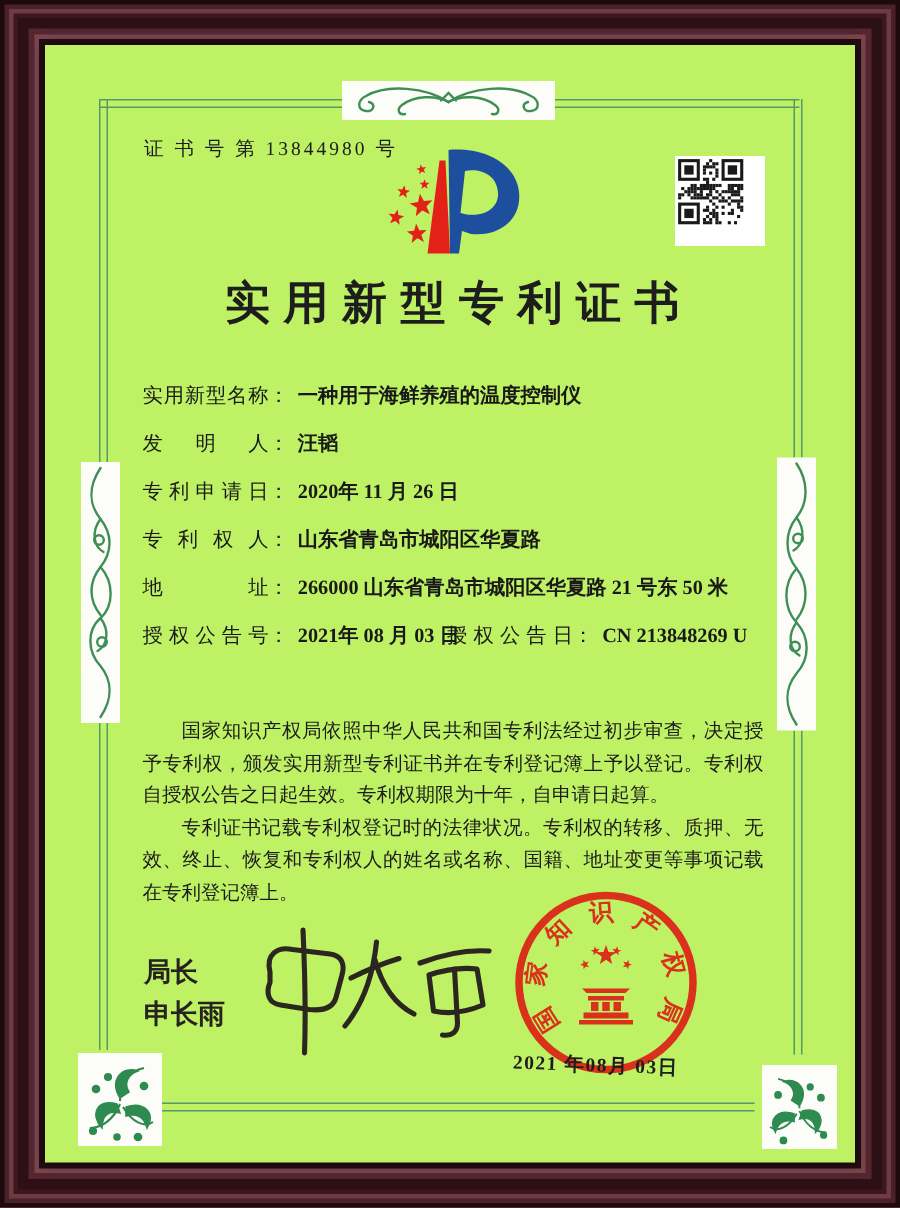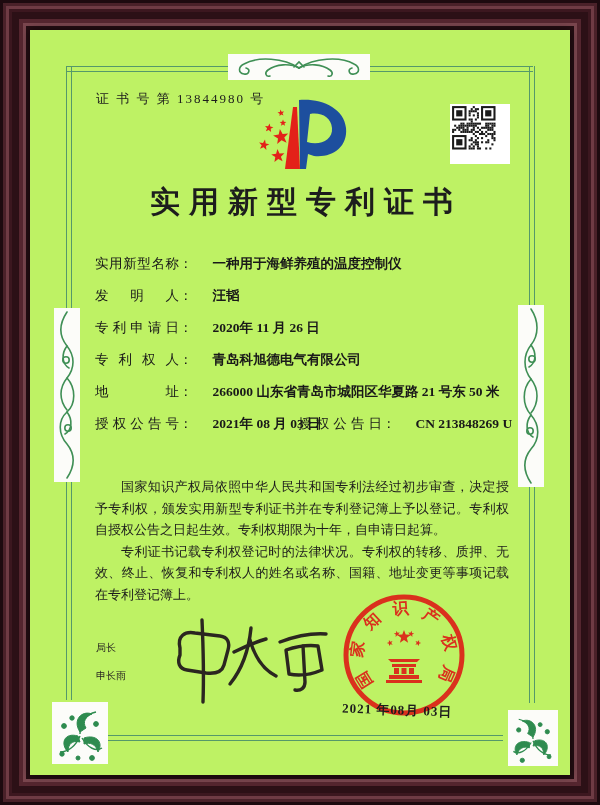--- a/index.html
+++ b/index.html
@@ -25,27 +25,27 @@
   
   .certno{position:absolute;left:66px;top:60px;font-size:13px;letter-spacing:2px;color:#1c1c1c;}
   .logo{position:absolute;left:206px;top:62px;}
   .qr{position:absolute;left:420px;top:74px;}
   .title{position:absolute;left:0;top:152px;width:100%;text-align:center;
          font-size:30px;font-weight:bold;color:#1d1d1d;letter-spacing:9px;padding-left:12px;box-sizing:border-box;}
   .fields{position:absolute;left:65px;top:218px;width:420px;font-size:13.5px;color:#191919;}
   .frow{position:relative;height:32px;line-height:32px;white-space:nowrap;}
   .flabel{display:inline-block;width:84px;text-align:justify;text-align-last:justify;}
   .fcolon{display:inline-block;}
-  .fval{font-weight:600;margin-left:20px;}
+  .fval{font-weight:600;margin-left:6px;}
   .fgroup2{position:absolute;left:203px;top:0;}
   .paras{position:absolute;left:65px;top:446px;width:414px;font-size:13px;line-height:21.5px;
          color:#1c1c1c;text-align:justify;}
   .paras p{margin:0;text-indent:2em;}
   .signer{position:absolute;left:66px;top:604px;font-family:"Liberation Sans","DejaVu Sans",sans-serif;
-          font-size:10px;font-weight:normal;color:#262220;line-height:28px;}
+          font-size:18px;font-weight:bold;color:#262220;line-height:28px;}
   .sig{position:absolute;left:128px;top:578px;}
   
   .seal{position:absolute;left:312px;top:563px;width:124px;height:124px;opacity:.93;}
   .seal-ring{position:absolute;inset:0;}
   .seal-char{position:absolute;left:50%;top:50%;font-size:16px;font-weight:bold;color:#dd2318;
              font-family:"Liberation Serif","DejaVu Serif",serif;}
   .seal-date{position:absolute;left:312px;top:672px;width:150px;font-size:13px;font-weight:600;
              color:#1d1d1d;letter-spacing:1px;transform:rotate(2deg);white-space:nowrap;}
 </style>
 </head>
@@ -282,21 +282,21 @@
       <div class="frow">
         <span class="flabel">实用新型名称</span><span class="fcolon">：</span><span class="fval">一种用于海鲜养殖的温度控制仪</span>
       </div>
       <div class="frow">
         <span class="flabel">发明人</span><span class="fcolon">：</span><span class="fval">汪韬</span>
       </div>
       <div class="frow">
         <span class="flabel">专利申请日</span><span class="fcolon">：</span><span class="fval">2020年 11 月 26 日</span>
       </div>
       <div class="frow">
-        <span class="flabel">专利权人</span><span class="fcolon">：</span><span class="fval">青岛科旭德电气有限公司</span>
+        <span class="flabel">专利权人</span><span class="fcolon">：</span><span class="fval">山东省青岛市城阳区华夏路</span>
       </div>
       <div class="frow">
         <span class="flabel">地址</span><span class="fcolon">：</span><span class="fval">266000 山东省青岛市城阳区华夏路 21 号东 50 米</span>
       </div>
       <div class="frow">
         <span class="flabel">授权公告号</span><span class="fcolon">：</span><span class="fval">2021年 08 月 03 日</span>
         <span class="fgroup2">
           <span class="flabel">授权公告日</span><span class="fcolon">：</span><span class="fval">CN 213848269 U</span>
         </span>
       </div>

